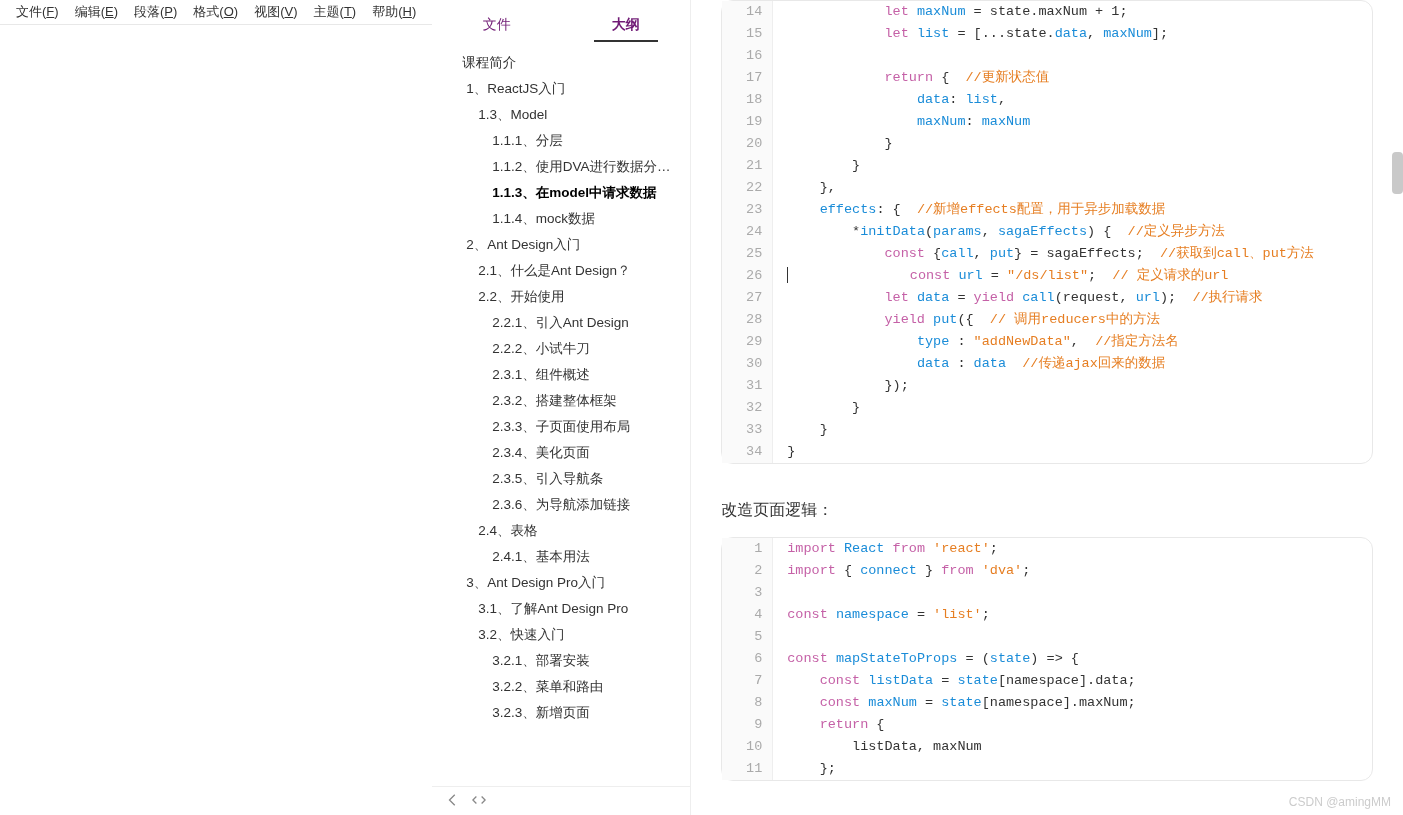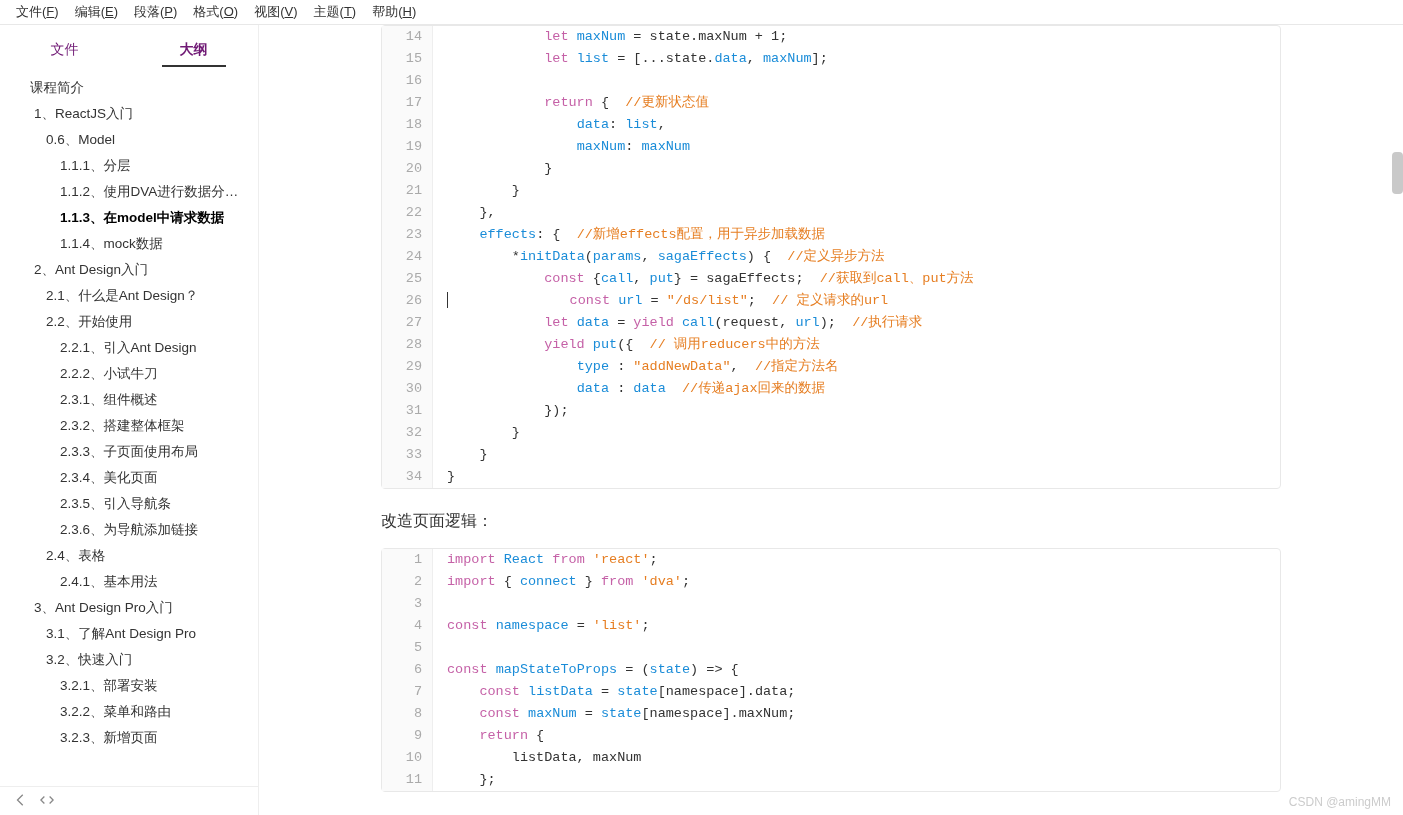--- a/index.html
+++ b/index.html
@@ -1,36 +1,36 @@
 <!DOCTYPE html>
 <html><head>
 <meta charset="utf-8">
 <style>
 html,body{margin:0;padding:0;height:100%;font-family:"Microsoft YaHei","PingFang SC",Arial,sans-serif;font-size:14px;color:#333;background:#fff;overflow:hidden}
-.app{display:flex;flex-direction:column;height:100vh}
+.app{display:flex;flex-direction:row;height:100vh}
 .menubar{display:flex;align-items:center;padding:0 8px;height:24px;font-size:13px;border-bottom:1px solid #e8e8e8}
 .menubar .menu-item{padding:2px 8px;cursor:pointer}
 .menubar .menu-item u{text-decoration:underline}
 .main{flex:1;display:flex;overflow:hidden}
 .sidebar{width:258px;display:flex;flex-direction:column;border-right:1px solid #eee}
 .tabs{display:flex;justify-content:space-around;padding:10px 0 0}
 .tab{padding:6px 18px;cursor:pointer;color:#701a75}
 .tab.active{font-weight:600;border-bottom:2px solid #333}
 .outline{flex:1;overflow-y:auto;padding:8px 4px 20px}
 .outline .ol-item{padding:4px 6px;cursor:pointer;white-space:nowrap;overflow:hidden;text-overflow:ellipsis;font-size:13.5px;color:#333}
 .outline .ol-item.active{font-weight:700;color:#000}
 .outline .lv0{padding-left:26px}
 .outline .lv1{padding-left:30px}
 .outline .lv2{padding-left:42px}
 .outline .lv3{padding-left:56px}
 .bottom-tools{height:28px;border-top:1px solid #eee;display:flex;align-items:center;padding-left:14px;gap:12px;color:#888}
 .bottom-tools svg{width:14px;height:14px;stroke:#888;stroke-width:1.5;fill:none}
 .content{flex:1;overflow-y:auto;padding:0 0 20px}
 .inner{max-width:900px;margin:0 auto;padding:0 30px}
-.code-block{border:1px solid #e8e8e8;border-radius:4px;margin-bottom:22px}
+.code-block{border:1px solid #e8e8e8;border-radius:12px;margin-bottom:36px}
 .code-row{display:flex;font-family:Consolas,"Courier New",monospace;font-size:13.5px;line-height:22px}
 .gutter{width:40px;text-align:right;padding-right:10px;color:#aaa;user-select:none;border-right:1px solid #eee;background:#fafafa}
 .code{flex:1;padding-left:14px;white-space:pre}
 .tok-kw{color:#c561a7}
 .tok-def{color:#333}
 .tok-var{color:#1a8cd8}
 .tok-str{color:#e67e22}
 .tok-prop{color:#1a8cd8}
 .tok-fn{color:#1a8cd8}
 .tok-cmt{color:#e67e22}
@@ -54,21 +54,21 @@
     </div>
   <div class="main">
     <div class="sidebar">
       <div class="tabs">
         <div class="tab">文件</div>
         <div class="tab active">大纲</div>
       </div>
       <div class="outline">
           <div class="ol-item lv0">课程简介</div>
           <div class="ol-item lv1">1、ReactJS入门</div>
-          <div class="ol-item lv2">0.6、Model</div>
+          <div class="ol-item lv2">1.3、Model</div>
           <div class="ol-item lv3">1.1.1、分层</div>
           <div class="ol-item lv3">1.1.2、使用DVA进行数据分层管理</div>
           <div class="ol-item lv3 active">1.1.3、在model中请求数据</div>
           <div class="ol-item lv3">1.1.4、mock数据</div>
           <div class="ol-item lv1">2、Ant Design入门</div>
           <div class="ol-item lv2">2.1、什么是Ant Design？</div>
           <div class="ol-item lv2">2.2、开始使用</div>
           <div class="ol-item lv3">2.2.1、引入Ant Design</div>
           <div class="ol-item lv3">2.2.2、小试牛刀</div>
           <div class="ol-item lv3">2.3.1、组件概述</div>

